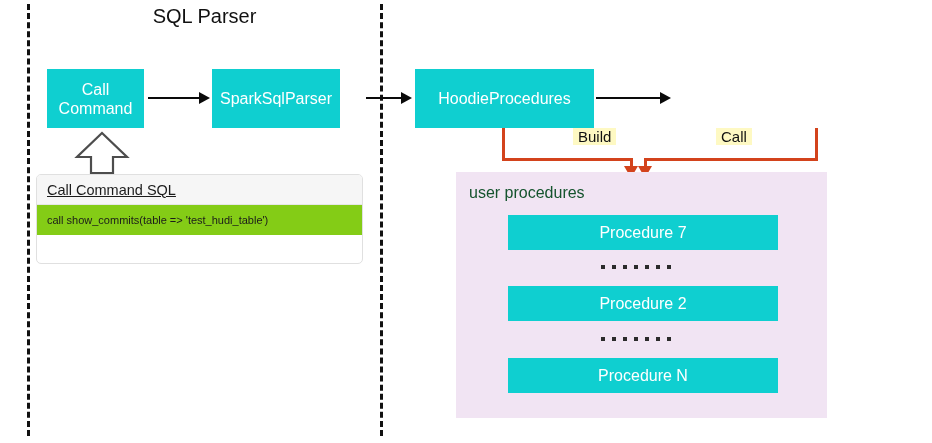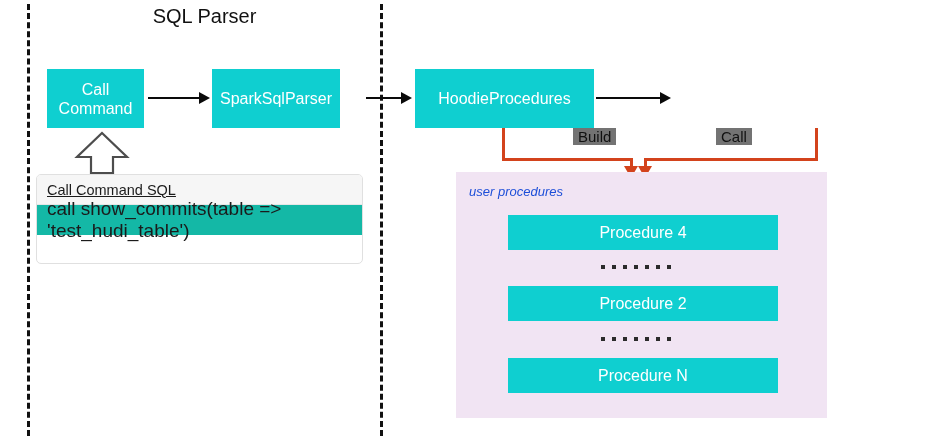--- a/index.html
+++ b/index.html
@@ -79,24 +79,24 @@
     border: 1px solid #e0e0e0;
     border-radius: 5px;
     background: #ffffff;
     overflow: hidden;
   }
   .sql-row {
     box-sizing: border-box;
     padding: 0 10px;
     display: flex;
     align-items: center;
-    font-size: 19px;
+    font-size: 11px;
     color: #1b1b1b;
     border-bottom: 1px solid #e6e6e6;
-    background: #14b8a6;
+    background: #84cc16;
   }
   .sql-row.header {
     background: #f6f6f6;
     font-size: 14.5px;
     text-decoration: underline;
   }
   .sql-row:last-child { border-bottom: none; }
 
   
   .ohline {
@@ -113,36 +113,35 @@
     position: absolute;
     width: 0; height: 0;
     border-left: 7px solid transparent;
     border-right: 7px solid transparent;
     border-top: 12px solid #D3431C;
   }
   .conn-label {
     position: absolute;
     font-size: 15px;
     color: #111111;
-    background: #737373;
+    background: #fef9c3;
     padding: 0 5px;
     white-space: nowrap;
   }
 
   
   .proc-panel {
     position: absolute;
     background: #F1E4F3;
   }
   .proc-panel-label {
     position: absolute;
-    font-size: 13px;
-    color: #1d4ed8;
+    font-size: 16px;
+    color: #14532d;
     white-space: nowrap;
-    font-style: italic;
   }
   .dots {
     position: absolute;
     display: flex;
     gap: 7px;
     align-items: center;
   }
   .dots span {
     display: block;
     width: 4px;
@@ -198,21 +197,21 @@
   <div class="ovline" style="left:793px; top:128px; height:32px;"></div>
   <div class="ohline" style="left:622px; top:158px; width:174px;"></div>
   <div class="ovline" style="left:622px; top:158px; height:12px;"></div>
   <div class="ohead" style="left:616px; top:166px;"></div>
   <div class="conn-label" style="left:694px; top:128px;">Call</div>
 
   <div class="proc-panel" style="left:434px; top:172px; width:371px; height:246px;"></div>
 
   <div class="proc-panel-label" style="left:447px; top:184px;">user procedures</div>
 
-  <div class="tealbox" style="left:486px; top:215px; width:270px; height:35px;">Procedure 4</div>
+  <div class="tealbox" style="left:486px; top:215px; width:270px; height:35px;">Procedure 7</div>
 
   <div class="dots" style="left:579px; top:265px;">
     <span></span>
       <span></span>
       <span></span>
       <span></span>
       <span></span>
       <span></span>
       <span></span>
   </div>

